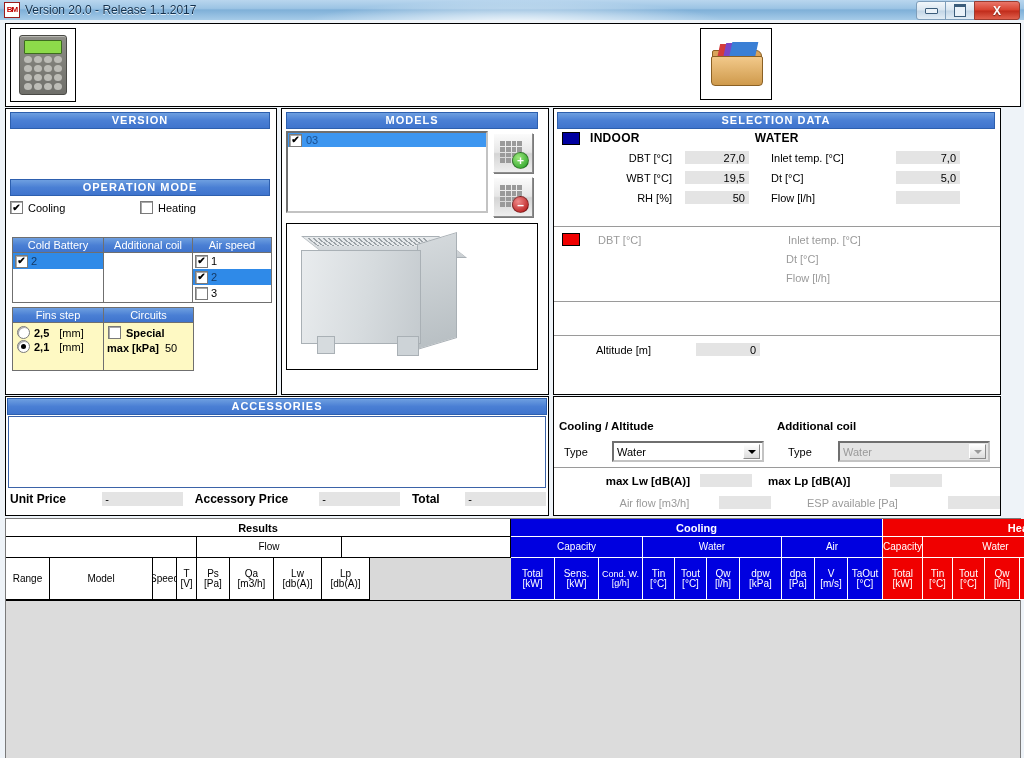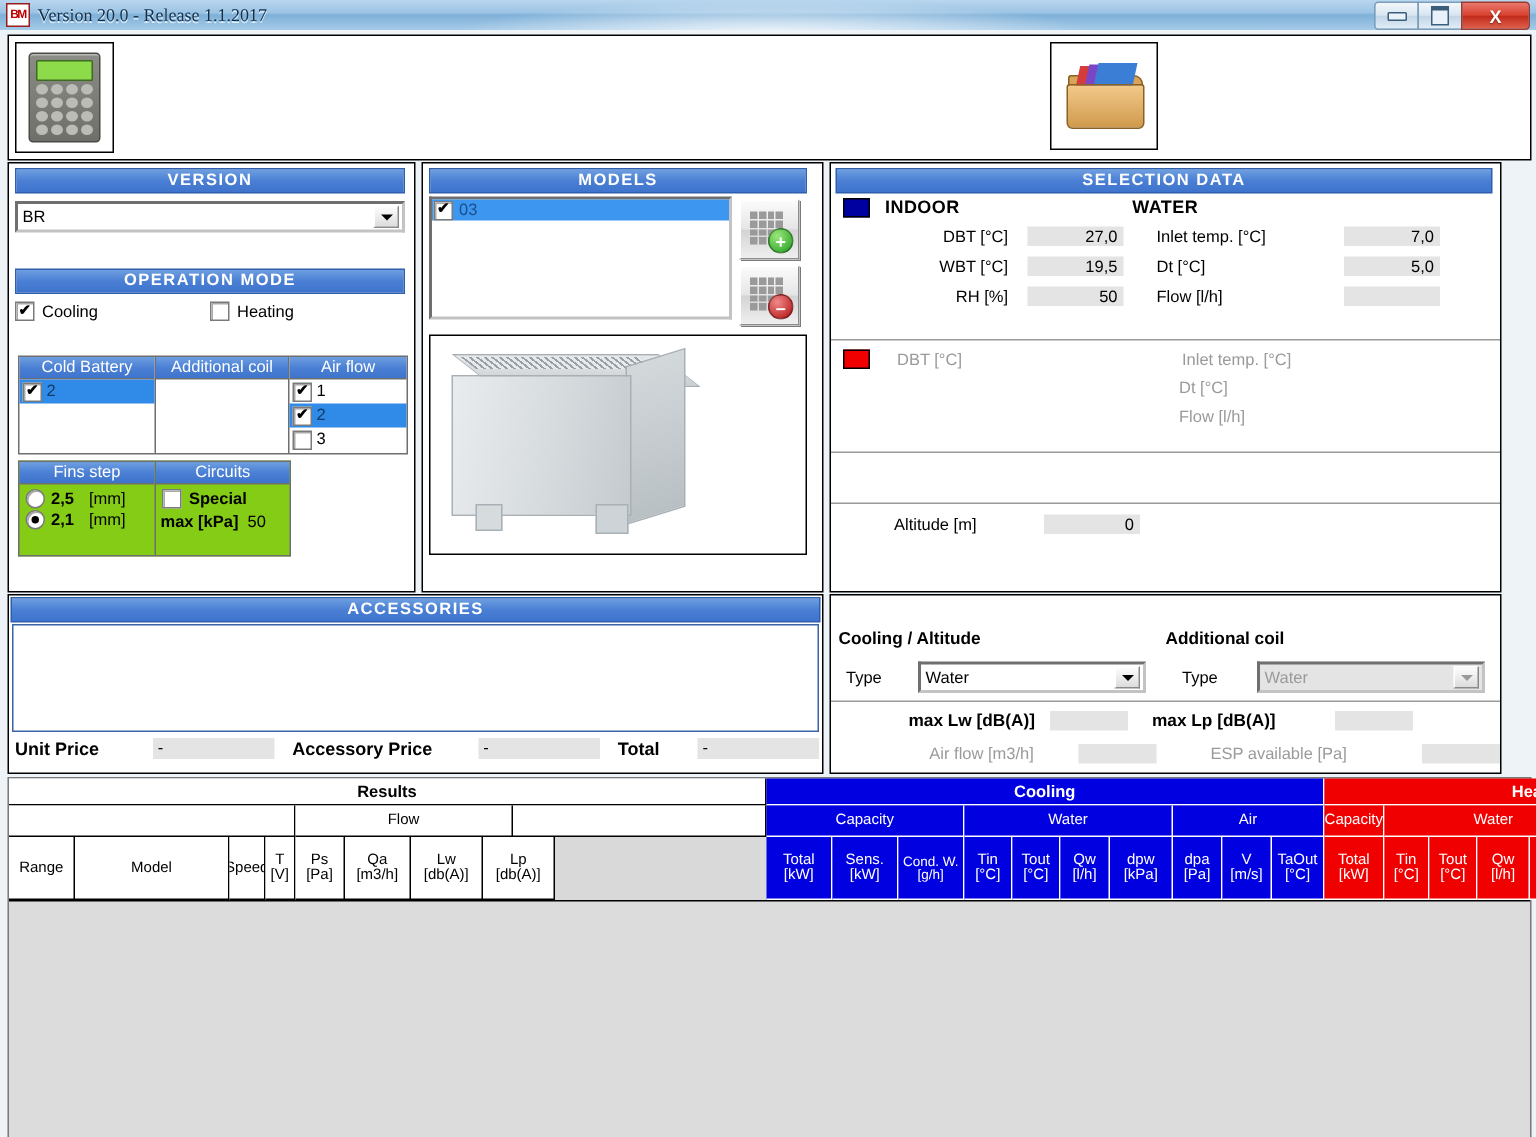--- a/index.html
+++ b/index.html
@@ -26,21 +26,21 @@
   .app-icon{
     width:14px;height:14px;margin-left:4px;margin-right:5px;
     background:#fff;border:1px solid #9a1c1c;
     display:flex;align-items:center;justify-content:center;
     font-size:8px;font-weight:bold;color:#c00000;letter-spacing:-1px;
     font-family:"Liberation Sans", sans-serif;line-height:1;
     position:relative;z-index:3;flex:none;
   }
   .title-text{
     font-size:12px;color:#12304d;position:relative;z-index:3;
-    text-shadow:0 1px 0 rgba(255,255,255,.75);white-space:nowrap;font-family:Liberation Serif, serif;
+    text-shadow:0 1px 0 rgba(255,255,255,.75);white-space:nowrap;
   }
   .wincontrols{position:absolute;right:4px;top:1px;display:flex;z-index:4;}
   .wb{
     width:28px;height:17px;margin-left:-1px;
     border:1px solid #7d9dba;
     background:linear-gradient(180deg,#f2f7fb 0%,#d8e5f0 48%,#c2d5e6 52%,#e2edf6 100%);
     display:flex;align-items:center;justify-content:center;
     font-size:10px;color:#26425e;
   }
   .wb.first{border-top-left-radius:3px;border-bottom-left-radius:3px;}
@@ -145,21 +145,21 @@
   .tri .colx:last-child{border-right:none;}
   .tri-head{
     background:linear-gradient(180deg,#6e9fe0 0%,#4a7fd4 52%,#3f74cd 100%);
     color:#fff;font-size:11px;text-align:center;height:14px;line-height:14px;
     border-bottom:1px solid #6f6f6f;
   }
   .li{height:16px;display:flex;align-items:center;padding-left:2px;gap:3px;font-size:11px;}
   .li.sel{background:#2f8ae8;color:#0b2a55;}
   .li.sel .lbl{color:#143a66;}
 
-  .pair{position:absolute;border:1px solid #6f6f6f;background:#84cc16;display:flex;}
+  .pair{position:absolute;border:1px solid #6f6f6f;background:#fef9c3;display:flex;}
   .pair .colx{border-right:1px solid #6f6f6f;}
   .pair .colx:last-child{border-right:none;}
 
   
   .listbox{border:2px inset #c3c3c3;background:#fff;position:absolute;}
   .lb-item{height:14px;display:flex;align-items:center;gap:4px;padding-left:1px;font-size:11px;}
   .lb-item.sel{background:#3d96f0;color:#1a4f8f;}
 
   .iconbtn{
     position:absolute;width:38px;height:38px;
@@ -275,26 +275,20 @@
             <div class="front"></div>
         </div>
       </div>
 
     </div>
 
     <div class="grp" id="col-left">
 
       <div style="position:absolute;left:4px;top:3px;width:260px;">
         <div class="cap">VERSION</div>
-        <div class="combo" style="margin-top:5px;">
-          <span class="val">BR</span>
-          <span class="arrow">
-              <i class="caret"></i>
-            </span>
-        </div>
       </div>
 
       <div style="position:absolute;left:4px;top:70px;width:260px;">
         <div class="cap">OPERATION MODE</div>
         <div style="display:flex;margin-top:5px;align-items:center;">
           <span class="chkrow" style="width:130px;gap:5px;">
             <span class="chk">✔</span>
             <span class="lbl">Cooling</span>
           </span>
           <span class="chkrow" style="gap:5px;">
@@ -309,21 +303,21 @@
           <div class="tri-head">Cold Battery</div>
           <div class="li sel">
             <span class="chk">✔</span>
             <span class="lbl">2</span>
           </div>
         </div>
         <div class="colx" style="width:88px;">
           <div class="tri-head">Additional coil</div>
         </div>
         <div class="colx" style="flex:1;">
-          <div class="tri-head">Air flow</div>
+          <div class="tri-head">Air speed</div>
           <div class="li">
             <span class="chk">✔</span>
             <span class="lbl">1</span>
           </div>
           <div class="li sel">
             <span class="chk">✔</span>
             <span class="lbl">2</span>
           </div>
           <div class="li">
             <span class="chk"></span>

